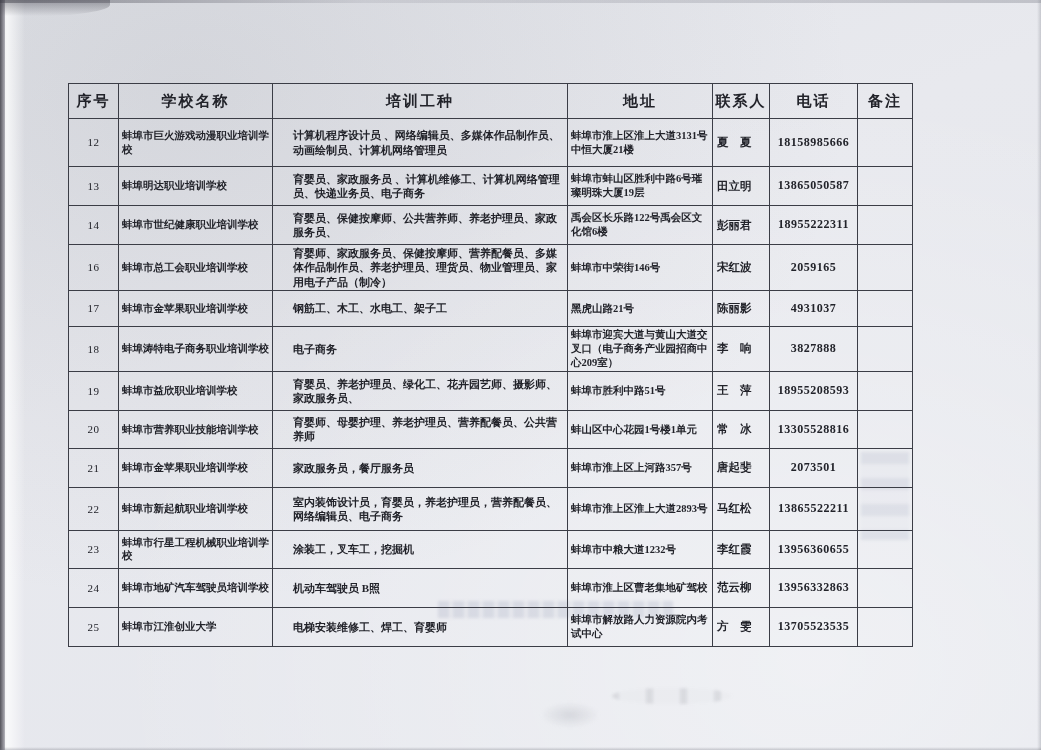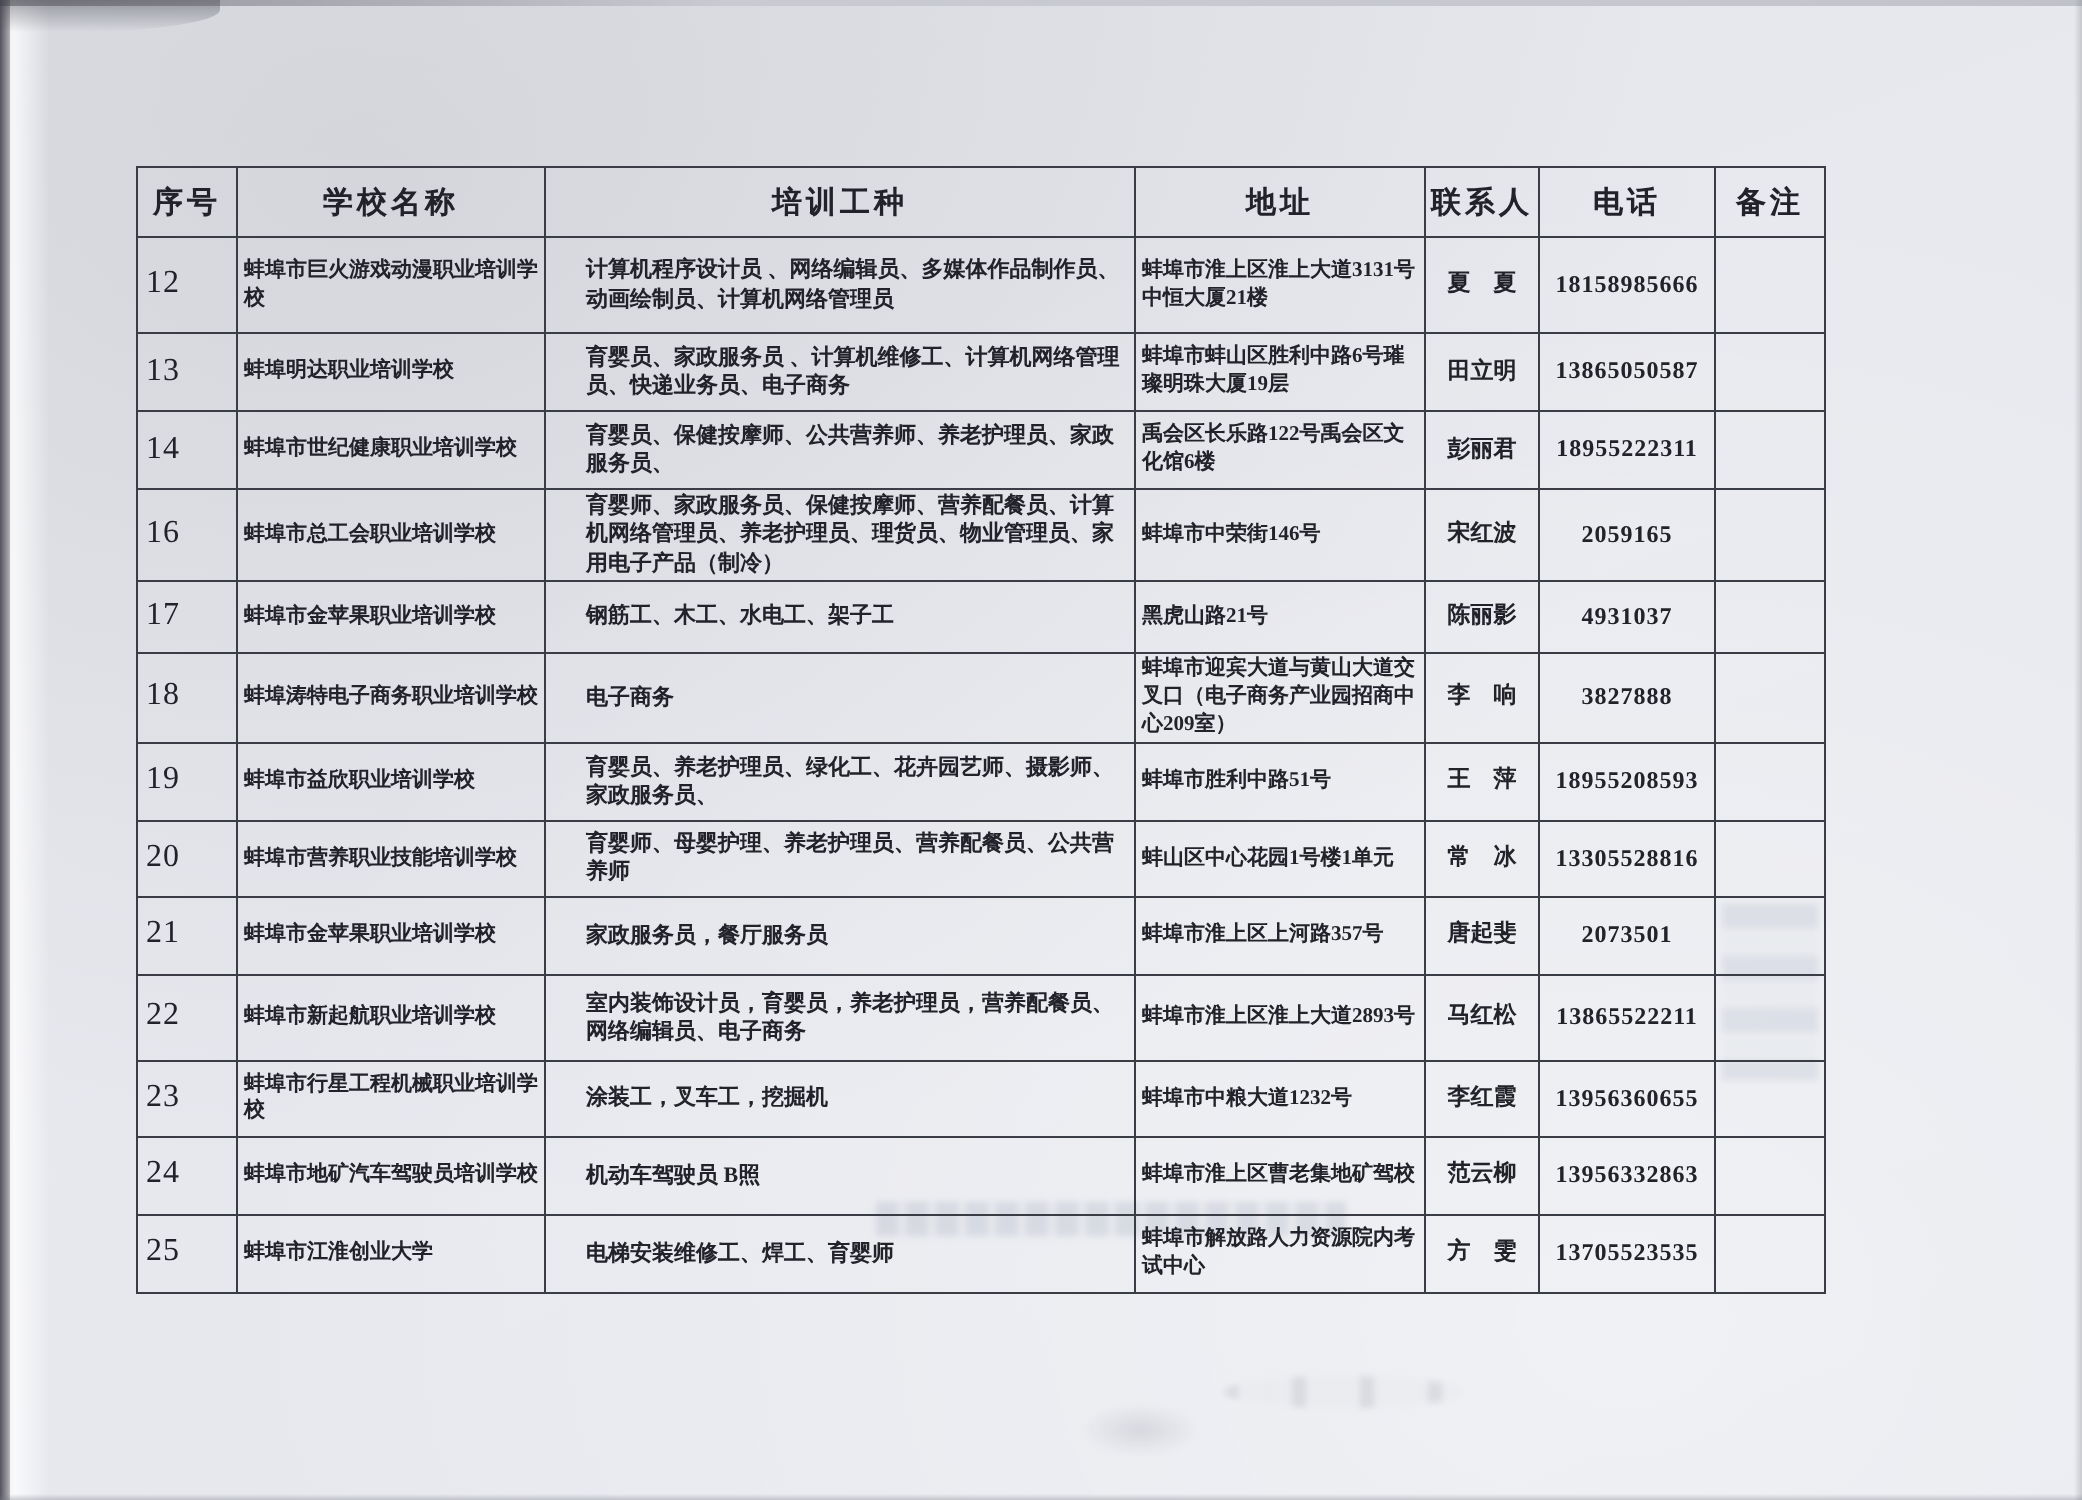--- a/index.html
+++ b/index.html
@@ -45,25 +45,25 @@
   }
   .schools-table th,.schools-table td{
     border:1.6px solid var(--line,#3b3d46);
     padding:1px 4px;overflow:hidden;vertical-align:middle;
   }
   .schools-table th{
     font-size:15px;font-weight:700;text-align:center;
     height:28px;padding:3px 2px;letter-spacing:2px;
   }
   .schools-table td{font-size:11px;font-weight:600;line-height:1.3;}
-  td.cell-no{text-align:left;font-size:16px;font-weight:400;letter-spacing:0.5px;margin-left:16px;}
+  td.cell-no{text-align:center;font-size:11px;font-weight:400;letter-spacing:0.5px;margin-left:16px;}
   td.cell-school{font-size:10.5px;padding:1px 2px 1px 3px;}
   td.cell-trades{font-size:11px;padding-left:20px;}
   td.cell-addr{font-size:10.5px;padding:1px 3px;}
-  td.cell-contact{text-align:center;font-size:11.5px;}
+  td.cell-contact{text-align:left;font-size:11.5px;}
   td.cell-phone{text-align:center;font-size:12px;font-weight:700;letter-spacing:0.5px;}
   td.cell-note{font-size:11px;}
 </style>
 </head>
 <body>
 
 <div class="page">
 
   <div class="edge-left"></div>
   <div class="edge-left-curl"></div>
@@ -121,21 +121,21 @@
           <td class="cell-school">蚌埠市世纪健康职业培训学校</td>
           <td class="cell-trades">育婴员、保健按摩师、公共营养师、养老护理员、家政服务员、</td>
           <td class="cell-addr">禹会区长乐路122号禹会区文化馆6楼</td>
           <td class="cell-contact">彭丽君</td>
           <td class="cell-phone">18955222311</td>
           <td class="cell-note"></td>
         </tr>
         <tr style="height: 39px;">
           <td class="cell-no">16</td>
           <td class="cell-school">蚌埠市总工会职业培训学校</td>
-          <td class="cell-trades">育婴师、家政服务员、保健按摩师、营养配餐员、计算机网络管理员、养老护理员、理货员、物业管理员、家用电子产品（制冷）</td>
+          <td class="cell-trades">育婴师、家政服务员、保健按摩师、营养配餐员、多媒体作品制作员、养老护理员、理货员、物业管理员、家用电子产品（制冷）</td>
           <td class="cell-addr">蚌埠市中荣街146号</td>
           <td class="cell-contact">宋红波</td>
           <td class="cell-phone">2059165</td>
           <td class="cell-note"></td>
         </tr>
         <tr style="height: 36px;">
           <td class="cell-no">17</td>
           <td class="cell-school">蚌埠市金苹果职业培训学校</td>
           <td class="cell-trades">钢筋工、木工、水电工、架子工</td>
           <td class="cell-addr">黑虎山路21号</td>

